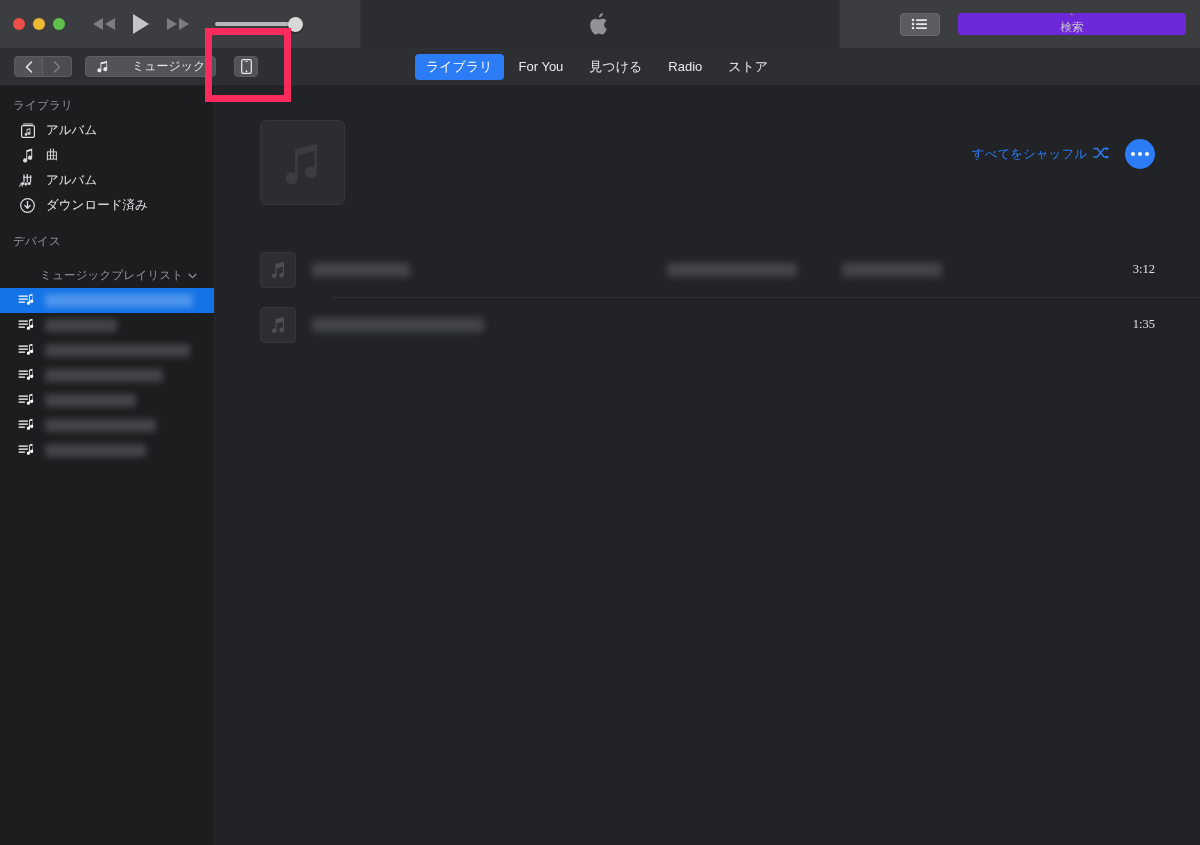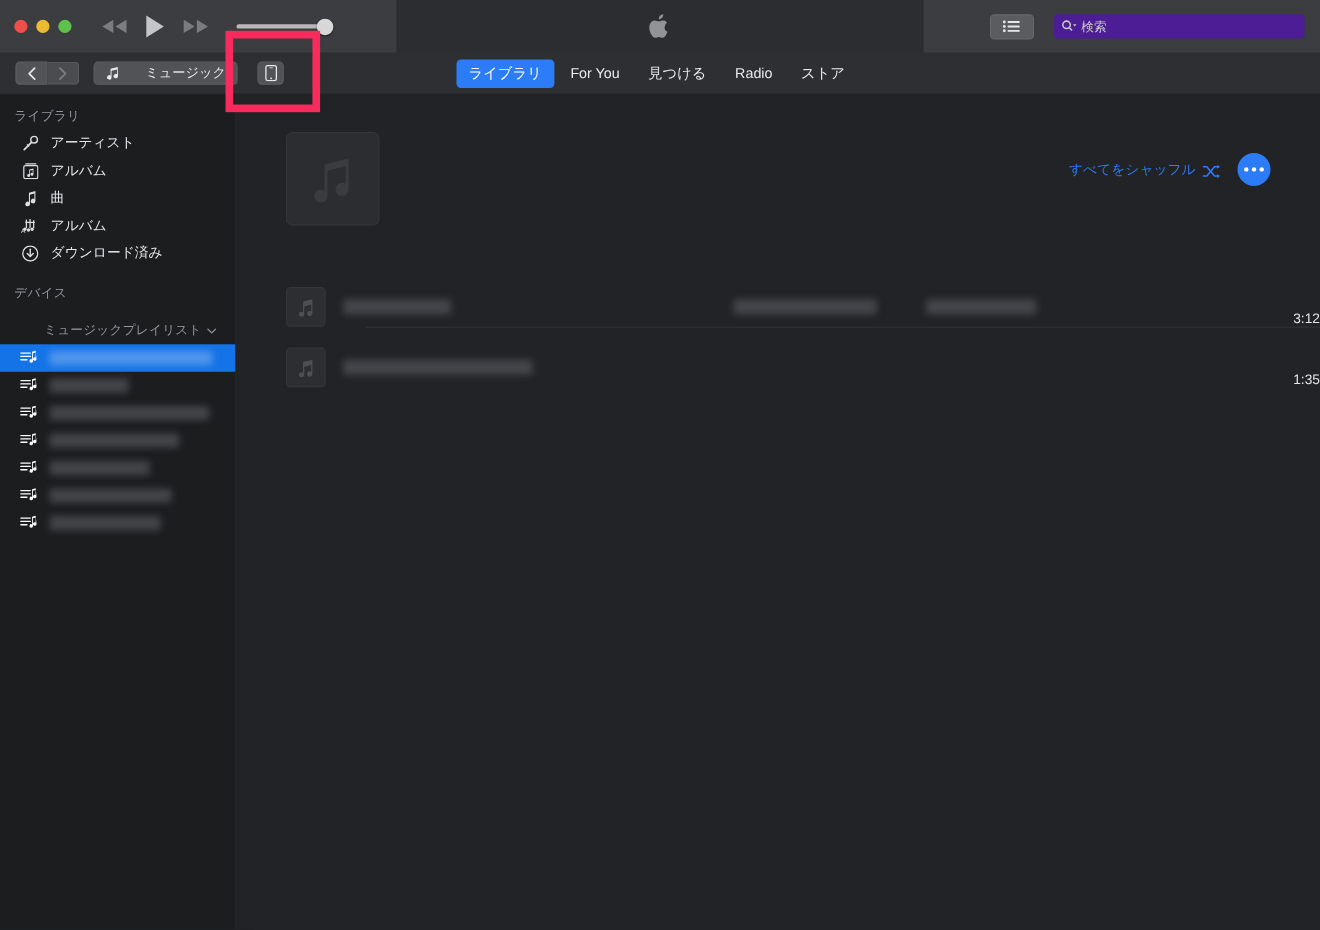--- a/index.html
+++ b/index.html
@@ -45,22 +45,22 @@
     position:absolute; right:14px; top:0; height:48px;
     display:flex; align-items:center; gap:18px;
   }
   .listview-btn {
     width:40px; height:23px; border-radius:4px;
     background:#5a5c5f; border:1px solid #66686b;
     display:flex; align-items:center; justify-content:center;
   }
   .search-box {
     width:228px; height:22px; border-radius:4px;
-    background:#4c1d95;
-    display:flex; align-items:center; padding:0 7px; gap:4px;
+    background:#6d28d9;
+    display:flex; align-items:center; padding:0 7px; gap:4px;flex-direction:column;
   }
   .search-ph { font-size:11.5px; color:#c8c9cb; }
 
   
   .navbar {
     position:absolute; top:48px; left:0; width:1200px; height:38px;
     background:#2d2f32;
     display:flex; align-items:center;
     border-bottom:1px solid #232528;
   }
@@ -145,32 +145,32 @@
   .pl-meta { margin-left:22px; padding-top:11px; }
   .pl-title {
     font-size:26px; font-weight:bold; color:#f2f3f4; letter-spacing:.2px;
   }
   .pl-sub { font-size:12px; color:#9a9ca0; margin-top:7px; }
 
   .pl-actions {
     position:absolute; right:45px; top:53px;
     display:flex; align-items:center; gap:15px;
   }
-  .shuffle-link { display:flex; align-items:flex-end; gap:6px; }
+  .shuffle-link { display:flex; align-items:flex-start; gap:6px; }
   .shuffle-text { font-size:12.5px; color:#2b7cf6; }
   .more-btn {
     width:30px; height:30px; border-radius:50%; background:#2b7cf6;
     display:flex; align-items:center; justify-content:center; gap:3px;
   }
   .more-dot { width:4px; height:4px; border-radius:50%; background:#fff; }
 
   .tracklist { margin-top:37px; padding:0 0 0 45px; }
   .track-row {
-    display:flex; align-items:flex-end;
-    height:55px; position:relative;
+    display:flex; align-items:center;
+    height:55px; padding-right:45px; position:relative;font-family:Liberation Serif, serif;
   }
   .track-row + .track-row::before {
     content:""; position:absolute; left:72px; right:0; top:0;
     height:1px; background:#303235;
   }
   .tr-art {
     width:36px; height:36px; border-radius:4px; flex:none;
     background:#2c2e31; border:1px solid #343639;
     display:flex; align-items:center; justify-content:center;
   }
@@ -291,30 +291,20 @@
     </div>
   </div>
 
   <div class="annot"></div>
 
   <div class="sidebar">
 
     <div class="sb-header">ライブラリ</div>
 
 
-    <div class="sb-item">
-      <span class="sb-icon">
-        <svg width="15" height="15" viewBox="0 0 15 15">
-            <circle cx="11" cy="4" r="3" fill="none" stroke="#dcdee0" stroke-width="1.3"></circle>
-            <line x1="8.8" y1="6.2" x2="2" y2="13" stroke="#dcdee0" stroke-width="1.6" stroke-linecap="round"></line>
-            <line x1="4.6" y1="8.4" x2="6.4" y2="10.2" stroke="#dcdee0" stroke-width="1.2"></line>
-          </svg>
-      </span>
-      <span class="sb-label">アーティスト</span>
-    </div>
 
     <div class="sb-item">
       <span class="sb-icon">
         <svg width="14" height="15" viewBox="0 0 14 15">
             <rect x=".6" y="2.6" width="12.8" height="11.8" rx="1.4" fill="none" stroke="#dcdee0" stroke-width="1.2"></rect>
             <line x1="2.5" y1="1" x2="11.5" y2="1" stroke="#dcdee0" stroke-width="1.2" stroke-linecap="round"></line>
             <path d="M9.4 5.2L5.6 6.1v4.2a1.35 1.35 0 10.75 1.2V7.1l2.3-.55v2.7a1.35 1.35 0 10.75 1.2z" fill="#dcdee0"></path>
           </svg>
       </span>
       <span class="sb-label">アルバム</span>

